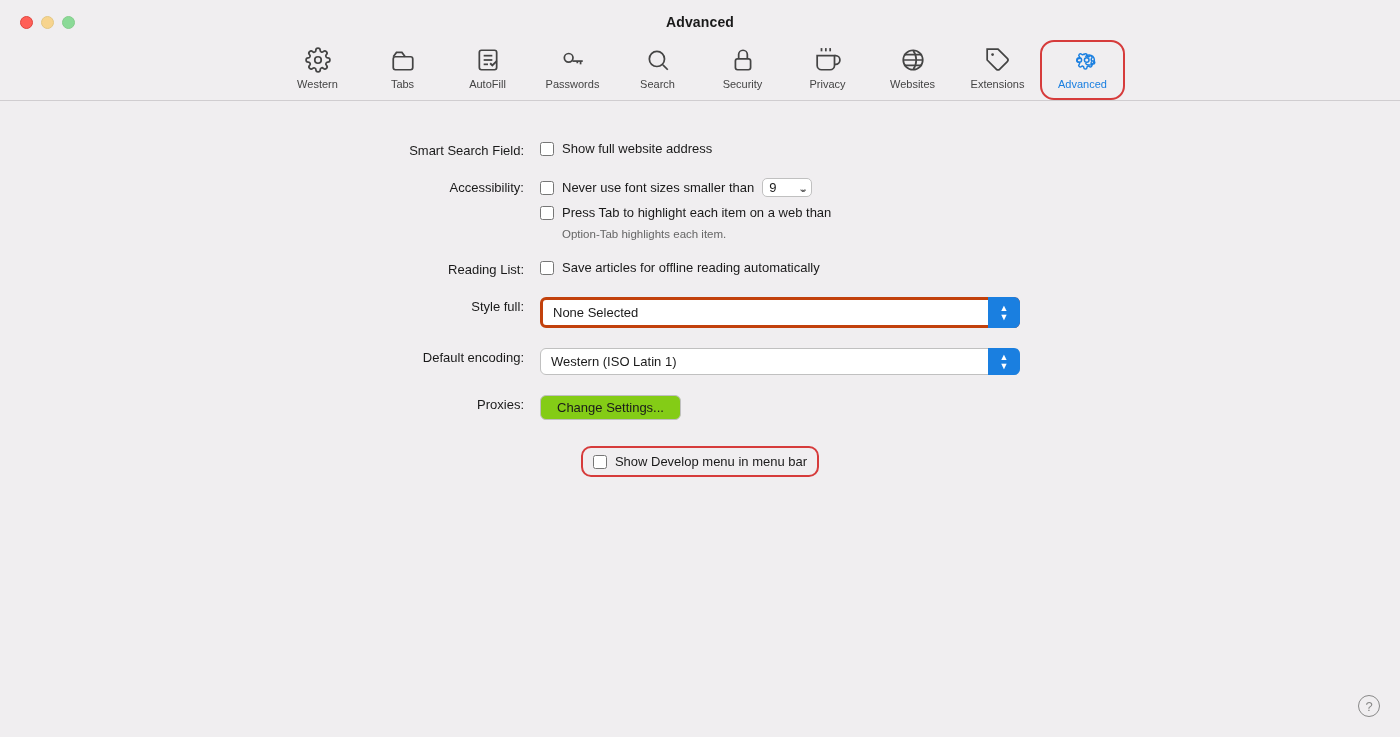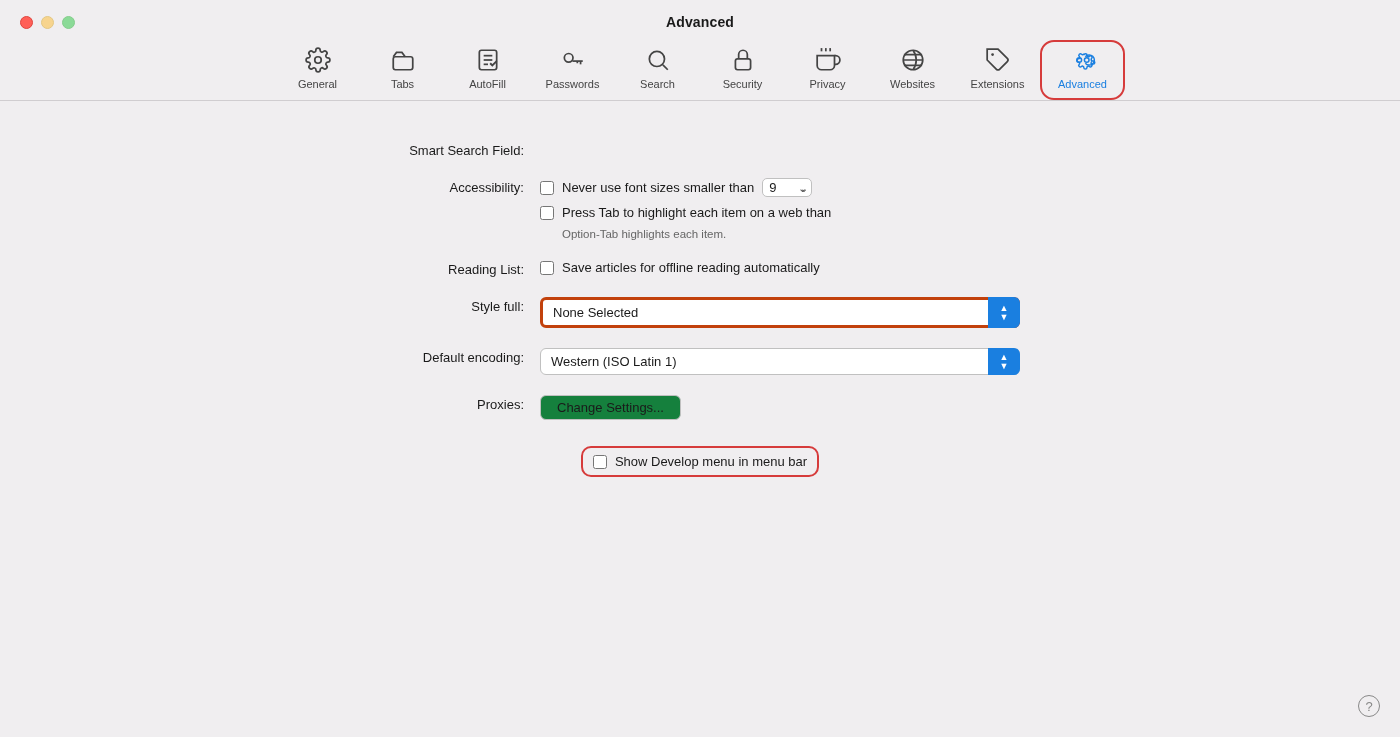--- a/index.html
+++ b/index.html
@@ -239,21 +239,21 @@
     }
 
     .full-select-arrows span {
       color: white;
       font-size: 9px;
       line-height: 1;
     }
 
     
     .settings-button {
-      background: #15803d;
+      background: #84cc16;
       border: 1px solid #c0c0c0;
       border-radius: 6px;
       padding: 4px 16px;
       font-size: 13px;
       color: #1a1a1a;
       cursor: pointer;
     }
 
     
     .help-button {
@@ -293,21 +293,21 @@
 
 <div class="toolbar">
 
   <div class="tab-item">
     <div class="tab-icon">
       <svg viewBox="0 0 24 24" fill="none" stroke="currentColor" stroke-width="1.6">
         <circle cx="12" cy="12" r="3"></circle>
         <path d="M19.4 15a1.65 1.65 0 0 0 .33 1.82l.06.06a2 2 0 0 1-2.83 2.83l-.06-.06a1.65 1.65 0 0 0-1.82-.33 1.65 1.65 0 0 0-1 1.51V21a2 2 0 0 1-4 0v-.09A1.65 1.65 0 0 0 9 19.4a1.65 1.65 0 0 0-1.82.33l-.06.06a2 2 0 0 1-2.83-2.83l.06-.06A1.65 1.65 0 0 0 4.68 15a1.65 1.65 0 0 0-1.51-1H3a2 2 0 0 1 0-4h.09A1.65 1.65 0 0 0 4.6 9a1.65 1.65 0 0 0-.33-1.82l-.06-.06a2 2 0 0 1 2.83-2.83l.06.06A1.65 1.65 0 0 0 9 4.68a1.65 1.65 0 0 0 1-1.51V3a2 2 0 0 1 4 0v.09a1.65 1.65 0 0 0 1 1.51 1.65 1.65 0 0 0 1.82-.33l.06-.06a2 2 0 0 1 2.83 2.83l-.06.06A1.65 1.65 0 0 0 19.4 9a1.65 1.65 0 0 0 1.51 1H21a2 2 0 0 1 0 4h-.09a1.65 1.65 0 0 0-1.51 1z"></path>
       </svg>
     </div>
-    <span class="tab-label">General</span>
+    <span class="tab-label">Western</span>
   </div>
 
   <div class="tab-item">
     <div class="tab-icon">
       <svg viewBox="0 0 24 24" fill="none" stroke="currentColor" stroke-width="1.6">
         <rect x="3" y="9" width="18" height="12" rx="2"></rect>
         <path d="M3 9l3-4h5l3 4"></path>
       </svg>
     </div>
     <span class="tab-label">Tabs</span>
@@ -404,20 +404,26 @@
     <span class="tab-label">Advanced</span>
   </div>
 
 </div>
 
 <div class="content">
   <div class="settings-grid">
 
     <div class="settings-row">
       <div class="settings-label">Smart Search Field:</div>
+      <div class="settings-control">
+        <div class="checkbox-row">
+          <input type="checkbox" id="showFullAddr" style="">
+          <label class="checkbox-label" for="showFullAddr">Show full website address</label>
+        </div>
+      </div>
     </div>
 
     <div class="settings-row">
       <div class="settings-label">Accessibility:</div>
       <div class="settings-control">
         <div class="checkbox-row">
           <input type="checkbox" id="fontSizeCb" style="">
           <label class="checkbox-label" for="fontSizeCb">Never use font sizes smaller than</label>
           <div class="select-wrapper">
             <select class="font-size-select">

